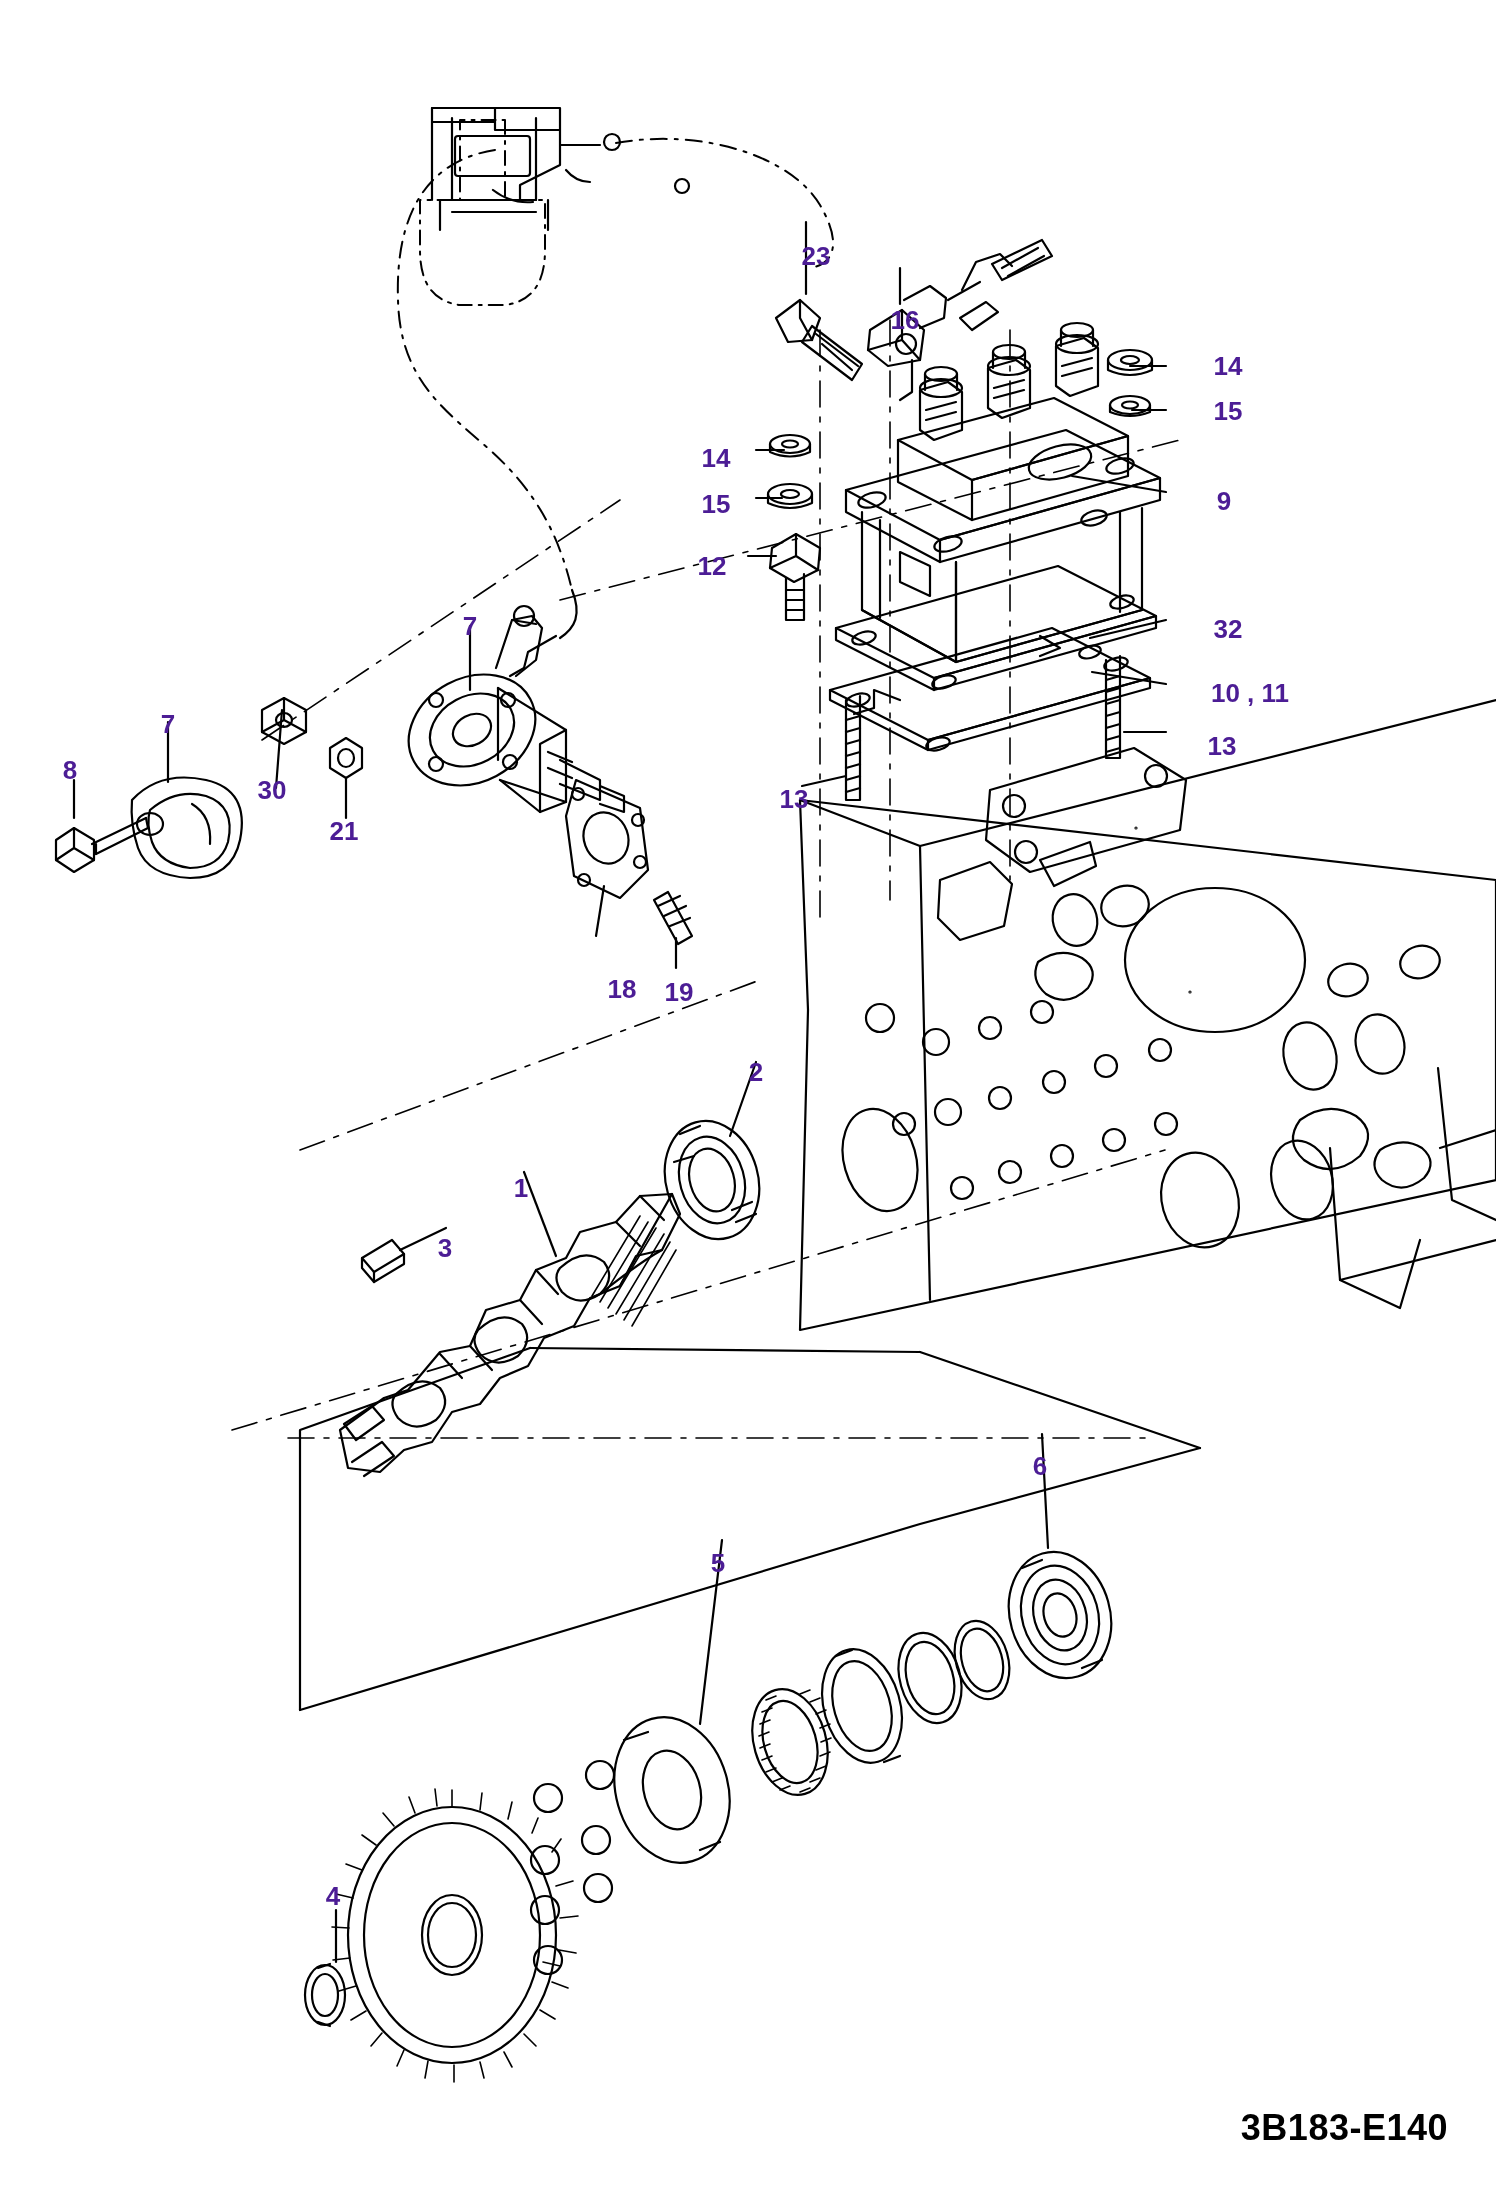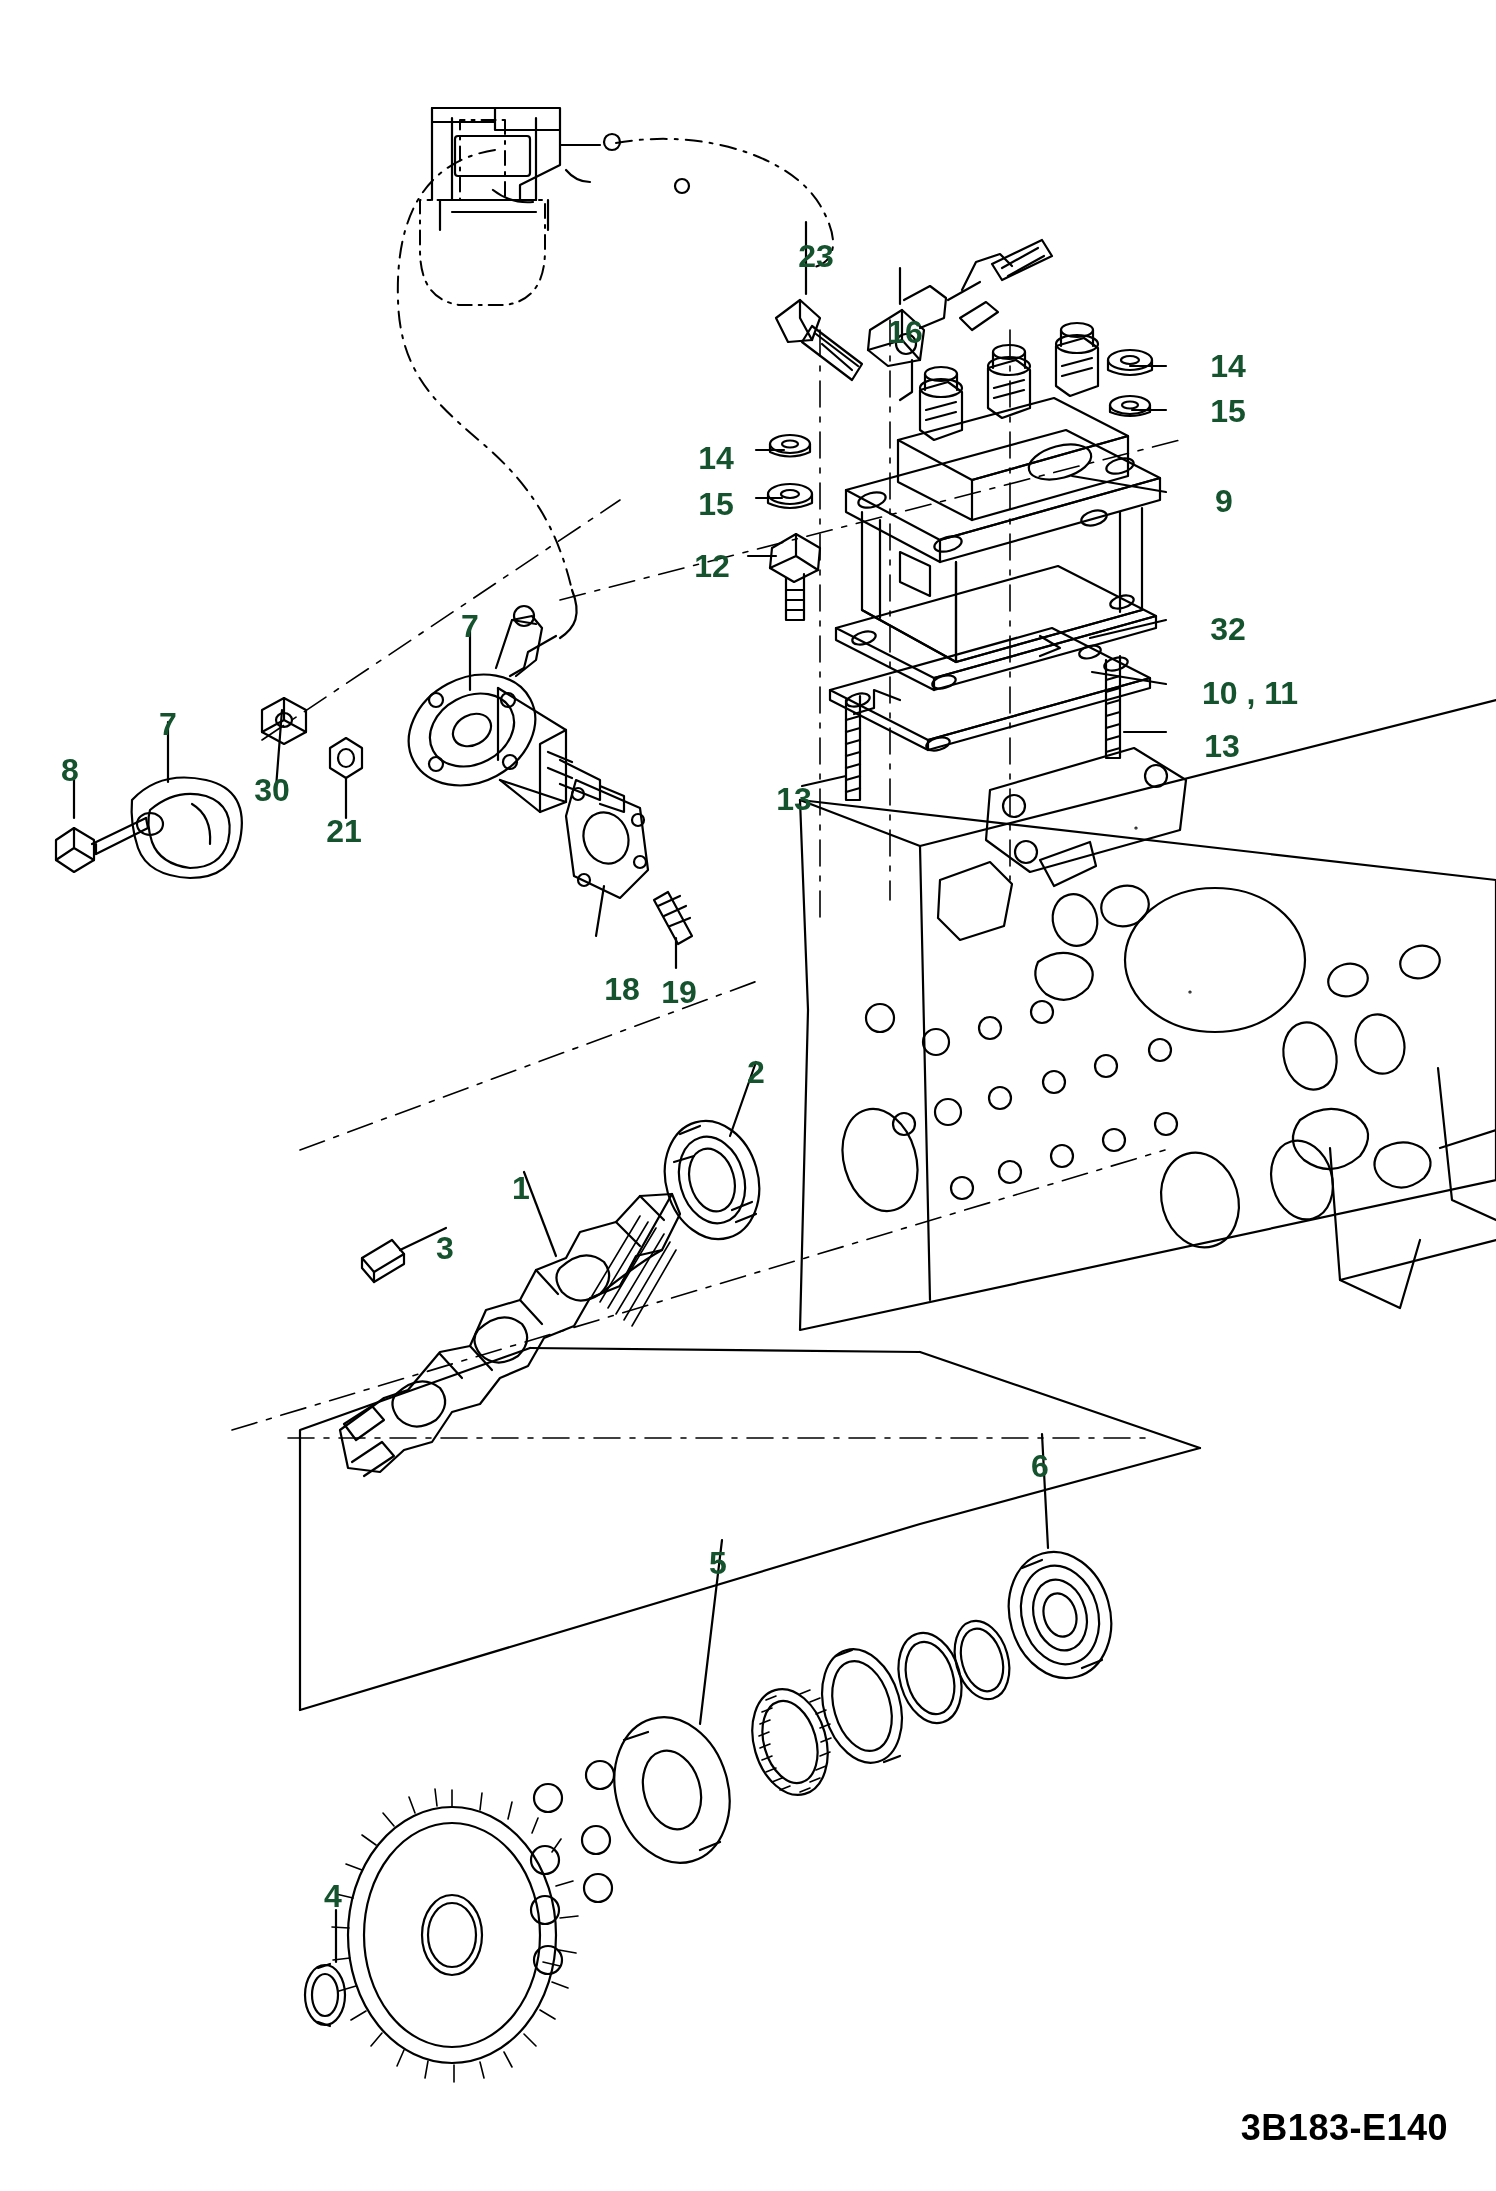--- a/index.html
+++ b/index.html
@@ -20,23 +20,23 @@
   #diagram-svg {
     position: absolute;
     left: 0;
     top: 0;
     width: 1496px;
     height: 2191px;
   }
   .callout {
     position: absolute;
     font-family: "Liberation Sans", sans-serif;
-    font-size: 32px;
+    font-size: 26px;
     font-weight: bold;
-    color: #14532d;
+    color: #4c1d95;
     white-space: nowrap;
     line-height: 1;
     text-align: center;
   }
   #figure-code {
     position: absolute;
     right: 48px;
     bottom: 42px;
     font-family: "Liberation Sans", sans-serif;
     font-size: 36px;
@@ -449,21 +449,21 @@
         <path d="M524,1172 L556,1256"></path>
         <path d="M446,1228 L400,1250"></path>
         <path d="M1042,1434 L1048,1548"></path>
         <path d="M722,1540 L700,1724"></path>
         <path d="M336,1910 L336,1962"></path>
       </g>
     </g>
   </svg>
 
   <div class="callout lbl-center" style="left:816px;  top:256px;">23</div>
-  <div class="callout lbl-center" style="left:905px;  top:332px;">16</div>
+  <div class="callout lbl-center" style="left:905px;  top:320px;">16</div>
   <div class="callout lbl-center" style="left:1228px; top:366px;">14</div>
   <div class="callout lbl-center" style="left:1228px; top:411px;">15</div>
   <div class="callout lbl-center" style="left:716px;  top:458px;">14</div>
   <div class="callout lbl-center" style="left:1224px; top:501px;">9</div>
   <div class="callout lbl-center" style="left:716px;  top:504px;">15</div>
   <div class="callout lbl-center" style="left:712px;  top:566px;">12</div>
   <div class="callout lbl-center" style="left:470px;  top:626px;">7</div>
   <div class="callout lbl-center" style="left:1228px; top:629px;">32</div>
   <div class="callout lbl-center" style="left:1250px; top:693px;">10 , 11</div>
   <div class="callout lbl-center" style="left:168px;  top:724px;">7</div>

